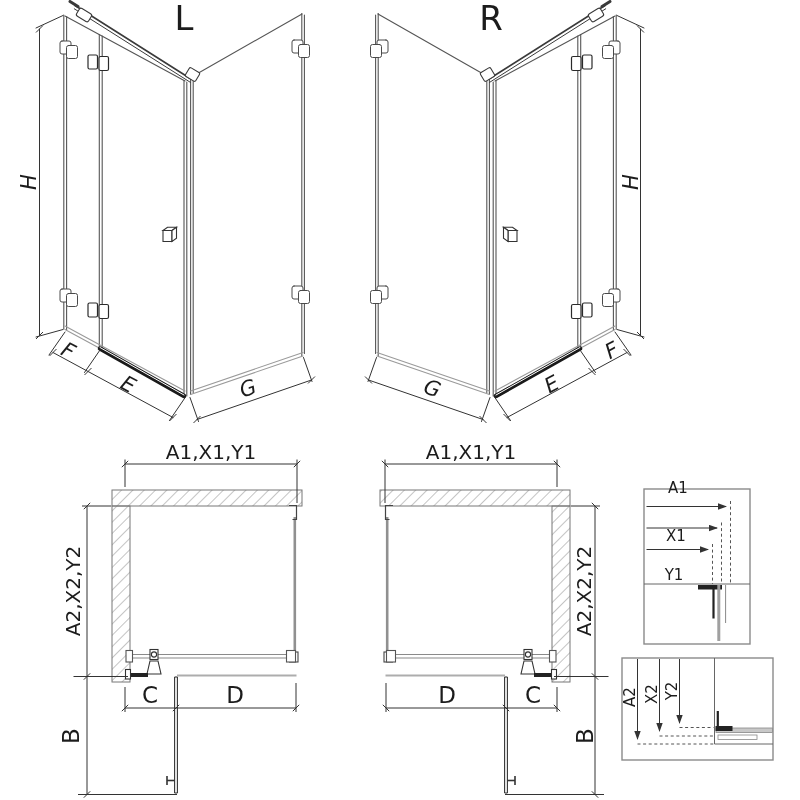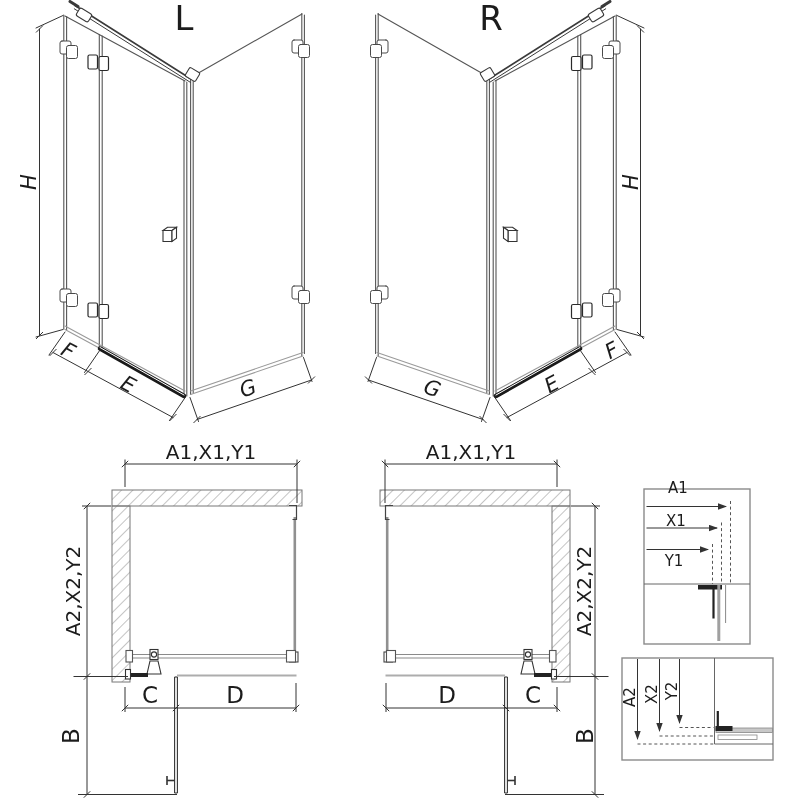--- a/index.html
+++ b/index.html
@@ -270,17 +270,17 @@
 <div class="lbl f23" style="left:235px;top:695px">D</div>
 <div class="lbl f23 r90" style="left:71px;top:736px">B</div>
 
 <div class="lbl f20" style="left:471px;top:452px">A1,X1,Y1</div>
 <div class="lbl f20 r90" style="left:584px;top:591px">A2,X2,Y2</div>
 <div class="lbl f23" style="left:447px;top:695px">D</div>
 <div class="lbl f23" style="left:533px;top:695px">C</div>
 <div class="lbl f23 r90" style="left:585px;top:736px">B</div>
 
 <div class="lbl f15" style="left:678px;top:488px">A1</div>
-<div class="lbl f15" style="left:676px;top:521px">X1</div>
-<div class="lbl f15" style="left:674px;top:561px">Y1</div>
+<div class="lbl f15" style="left:676px;top:536px">X1</div>
+<div class="lbl f15" style="left:674px;top:575px">Y1</div>
 <div class="lbl f15 r90" style="left:630px;top:697px">A2</div>
 <div class="lbl f15 r90" style="left:652px;top:694px">X2</div>
 <div class="lbl f15 r90" style="left:672px;top:691px">Y2</div>
 
 </body></html>

